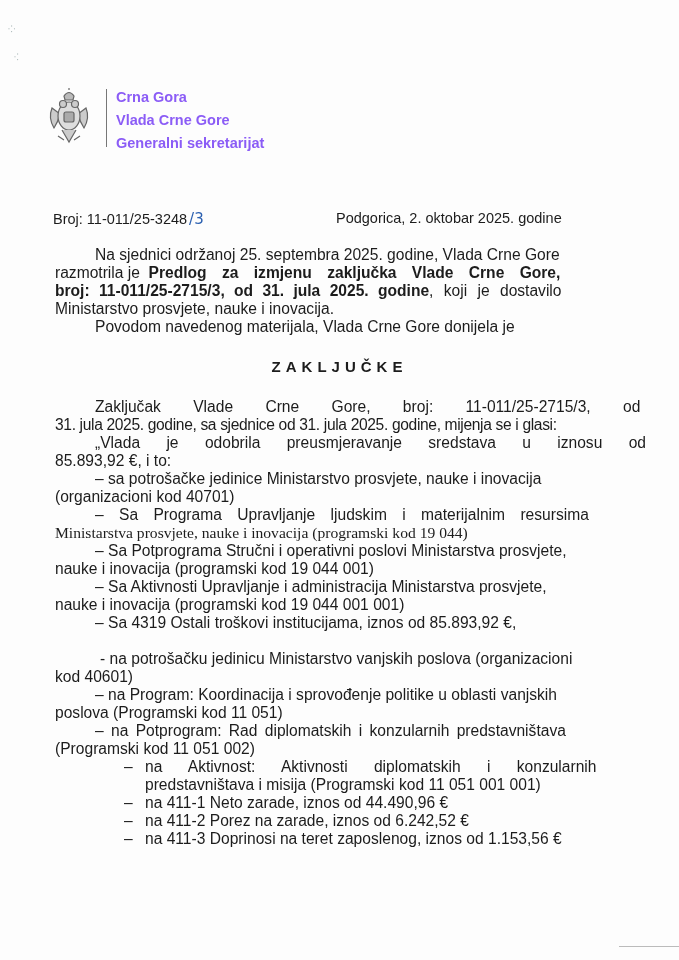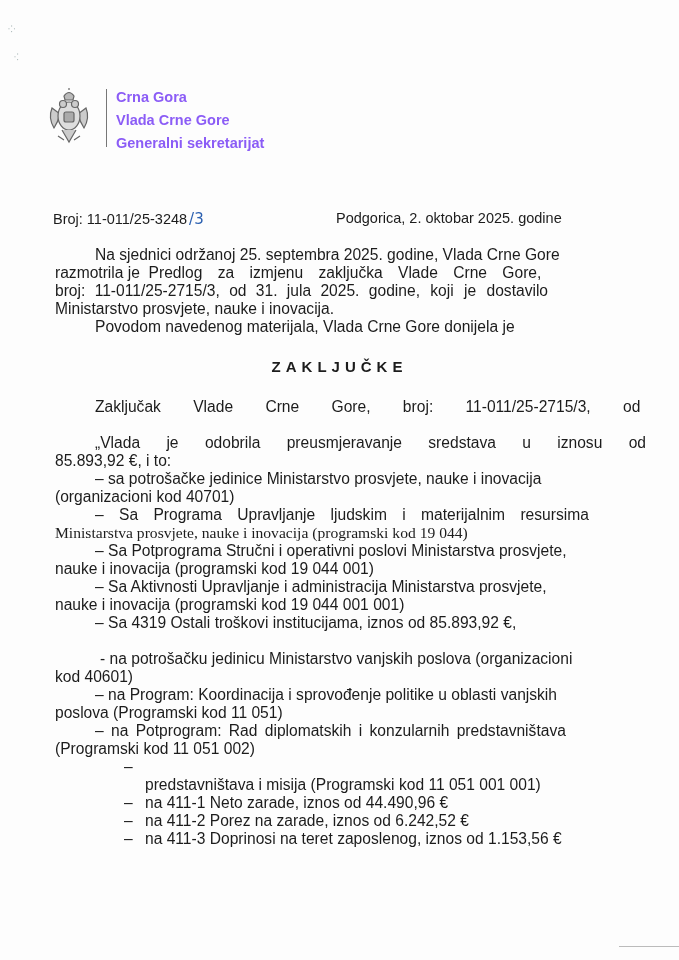--- a/index.html
+++ b/index.html
@@ -6,21 +6,21 @@
     body { width: 679px; height: 960px; position: relative; overflow: hidden;
       font-family: "Liberation Sans", sans-serif; color: #1c1c1c; }
     .page { position: absolute; inset: 0; background: #fdfdfd; }
     .scan-mark { position: absolute; color: #9aa; font-size: 9px; }
     .crest { position: absolute; left: 46px; top: 88px; width: 46px; height: 58px; }
     .divider { position: absolute; left: 106px; top: 89px; width: 1px; height: 58px; background: #777; }
     .hdr { position: absolute; left: 116px; font-size: 14.5px; font-weight: bold; color: #8b5cf6; white-space: nowrap; }
     .meta { position: absolute; top: 174px; font-size: 14.5px; white-space: nowrap; margin-top: 36px; }
     .handwrite { color: #2a5fb0; font-family: "DejaVu Sans", sans-serif; font-size: 15px; margin-left: 2px; }
     .line { position: absolute; font-size: 15.6px; line-height: 18px; height: 18px; white-space: nowrap; }
-    .b { font-weight: normal; }
+    .b { font-weight: bold; }
     .title { position: absolute; left: 0; width: 679px; top: 358px; text-align: center;
       font-weight: bold; font-size: 15px; letter-spacing: 5px; }
     .foot-line { position: absolute; right: 0; top: 946px; width: 60px; height: 1px; background: #bbb; }
   </style>
 </head>
 <body>
 
 <div class="page">
 
   <span class="scan-mark" style="left:8px;top:22px;">⁘</span>
@@ -56,20 +56,21 @@
   </div>
   <div class="line" style="left:55px;top:282px;width:533px;">
     <span class="b" style="word-spacing:5px;">broj: 11-011/25-2715/3, od 31. jula 2025. godine</span><span style="word-spacing:6px;">, koji je dostavilo</span>
   </div>
   <div class="line" style="left:95px;top:318px;">Povodom navedenog materijala, Vlada Crne Gore donijela je</div>
   <div class="line" style="left:55px;top:300px;">Ministarstvo prosvjete, nauke i inovacija.</div>
 
   <div class="title">ZAKLJUČKE</div>
 
   <div class="line" style="left:95px;top:398px;width:493px;word-spacing:28px;">Zaključak Vlade Crne Gore, broj: 11-011/25-2715/3, od</div>
+  <div class="line" style="left:55px;top:416px;letter-spacing:-0.35px;">31. jula 2025. godine, sa sjednice od 31. jula 2025. godine, mijenja se i glasi:</div>
   <div class="line" style="left:95px;top:434px;width:493px;word-spacing:22px;">„Vlada je odobrila preusmjeravanje sredstava u iznosu od</div>
   <div class="line" style="left:55px;top:452px;">85.893,92 €, i to:</div>
 
   <div class="line" style="left:95px;top:470px;">– sa potrošačke jedinice Ministarstvo prosvjete, nauke i inovacija</div>
   <div class="line" style="left:55px;top:488px;">(organizacioni kod 40701)</div>
   <div class="line" style="left:95px;top:506px;word-spacing:11px;">– Sa Programa Upravljanje ljudskim i materijalnim resursima</div>
   <div class="line" style="left:55px;top:524px;font-family:Liberation Serif, serif;">Ministarstva prosvjete, nauke i inovacija (programski kod 19 044)</div>
   <div class="line" style="left:95px;top:542px;">– Sa Potprograma Stručni i operativni poslovi Ministarstva prosvjete,</div>
   <div class="line" style="left:55px;top:560px;">nauke i inovacija (programski kod 19 044 001)</div>
   <div class="line" style="left:95px;top:578px;">– Sa Aktivnosti Upravljanje i administracija Ministarstva prosvjete,</div>
@@ -77,20 +78,21 @@
   <div class="line" style="left:95px;top:614px;">– Sa 4319 Ostali troškovi institucijama, iznos od 85.893,92 €,</div>
 
   <div class="line" style="left:100px;top:650px;">- na potrošačku jedinicu Ministarstvo vanjskih poslova (organizacioni</div>
   <div class="line" style="left:55px;top:668px;">kod 40601)</div>
   <div class="line" style="left:95px;top:686px;">– na Program: Koordinacija i sprovođenje politike u oblasti vanjskih</div>
   <div class="line" style="left:55px;top:704px;">poslova (Programski kod 11 051)</div>
   <div class="line" style="left:95px;top:722px;word-spacing:3px;">– na Potprogram: Rad diplomatskih i konzularnih predstavništava</div>
   <div class="line" style="left:55px;top:740px;">(Programski kod 11 051 002)</div>
 
   <div class="line" style="left:124px;top:758px;">–</div>
+  <div class="line" style="left:145px;top:758px;word-spacing:22px;">na Aktivnost: Aktivnosti diplomatskih i konzularnih</div>
   <div class="line" style="left:145px;top:776px;">predstavništava i misija (Programski kod 11 051 001 001)</div>
 
   <div class="line" style="left:124px;top:794px;">–</div>
   <div class="line" style="left:145px;top:794px;">na 411-1 Neto zarade, iznos od 44.490,96 €</div>
   <div class="line" style="left:124px;top:812px;">–</div>
   <div class="line" style="left:145px;top:812px;">na 411-2 Porez na zarade, iznos od 6.242,52 €</div>
   <div class="line" style="left:124px;top:830px;">–</div>
   <div class="line" style="left:145px;top:830px;">na 411-3 Doprinosi na teret zaposlenog, iznos od 1.153,56 €</div>
 
   <div class="foot-line"></div>

